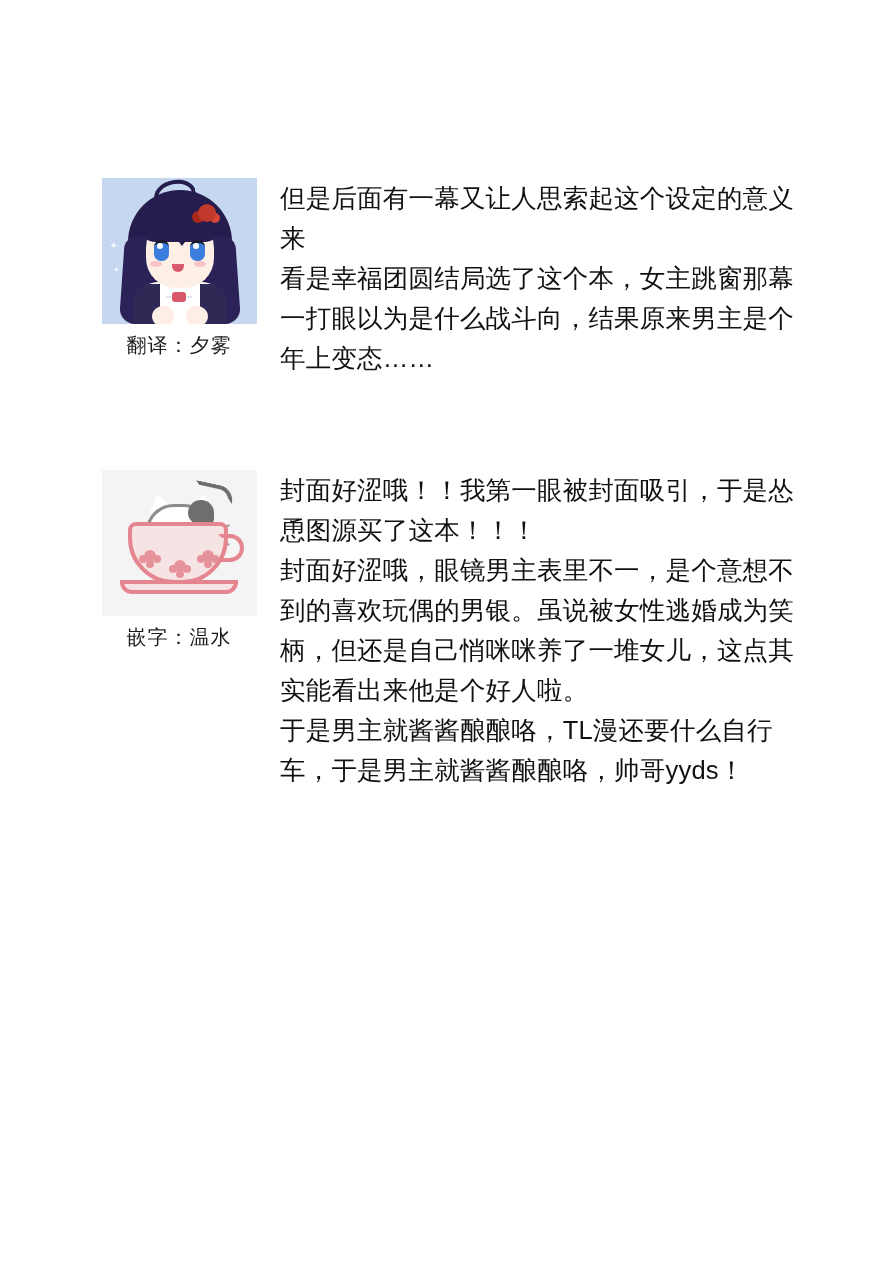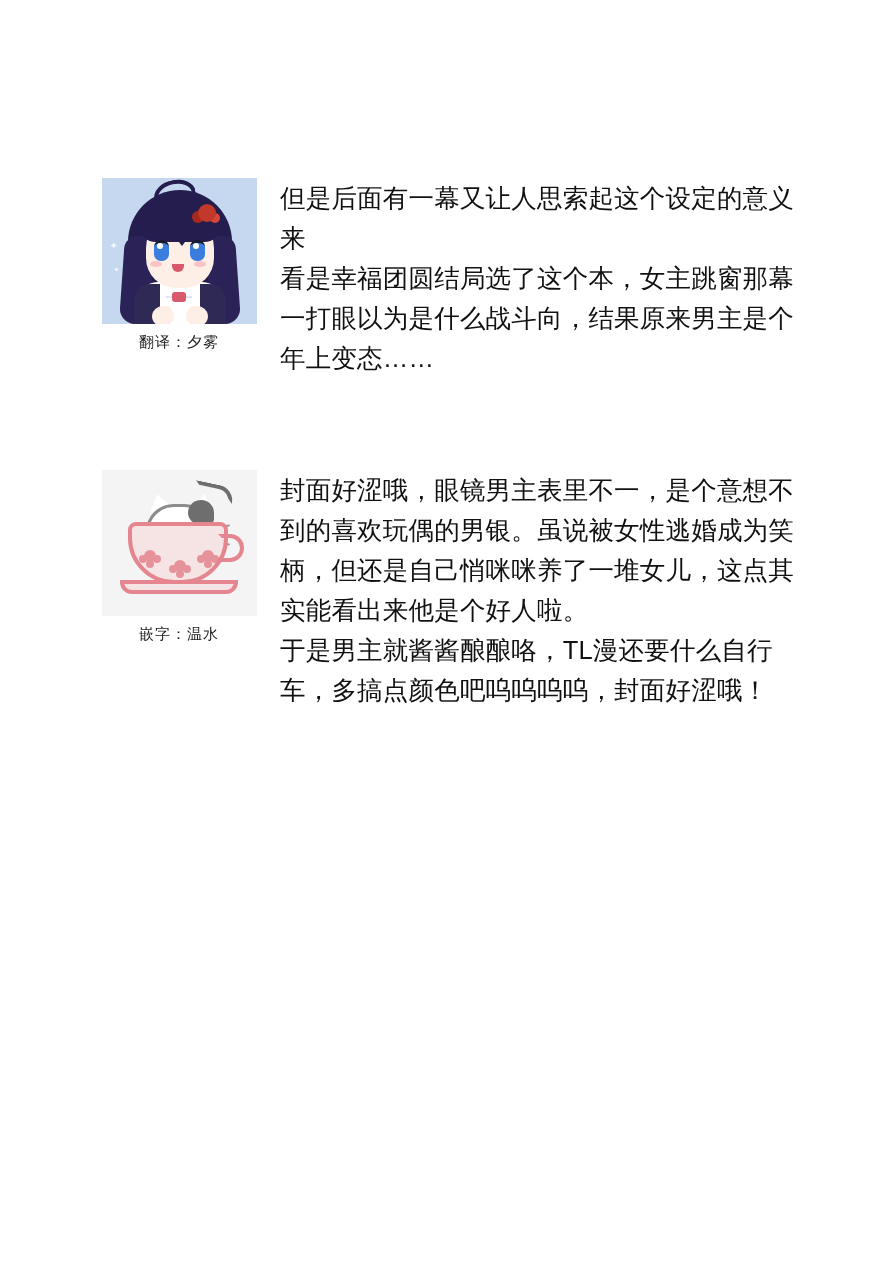--- a/index.html
+++ b/index.html
@@ -39,21 +39,21 @@
   }
   .avatar-box {
     width: 155px;
     height: 146px;
     overflow: hidden;
     position: relative;
     background: #ffffff;
   }
   .avatar-caption {
     margin-top: 8px;
-    font-size: 15px;
+    font-size: 20px;
     line-height: 1.3;
     color: #1a1a1a;
     letter-spacing: 1px;
     white-space: nowrap;
   }
 
   .text-col {
     margin-left: 22px;
     width: 520px;
     font-size: 25.5px;
@@ -401,18 +401,19 @@
           <div class="flower2 f2"></div>
           <div class="flower2 f3"></div>
           <div class="saucer"></div>
           <div class="handle"></div>
         </div>
       </div>
       <div class="avatar-caption">嵌字：温水</div>
     </div>
 
     <div class="text-col">
+      <p>封面好涩哦！！我第一眼被封面吸引，于是怂恿图源买了这本！！！</p>
       <p>封面好涩哦，眼镜男主表里不一，是个意想不到的喜欢玩偶的男银。虽说被女性逃婚成为笑柄，但还是自己悄咪咪养了一堆女儿，这点其实能看出来他是个好人啦。</p>
-      <p>于是男主就酱酱酿酿咯，TL漫还要什么自行车，多搞点颜色吧呜呜呜呜，封面好涩哦！</p>
+      <p>于是男主就酱酱酿酿咯，TL漫还要什么自行车，于是男主就酱酱酿酿咯，帅哥yyds！</p>
     </div>
   </div>
 
 </div>
 
 </body></html>

